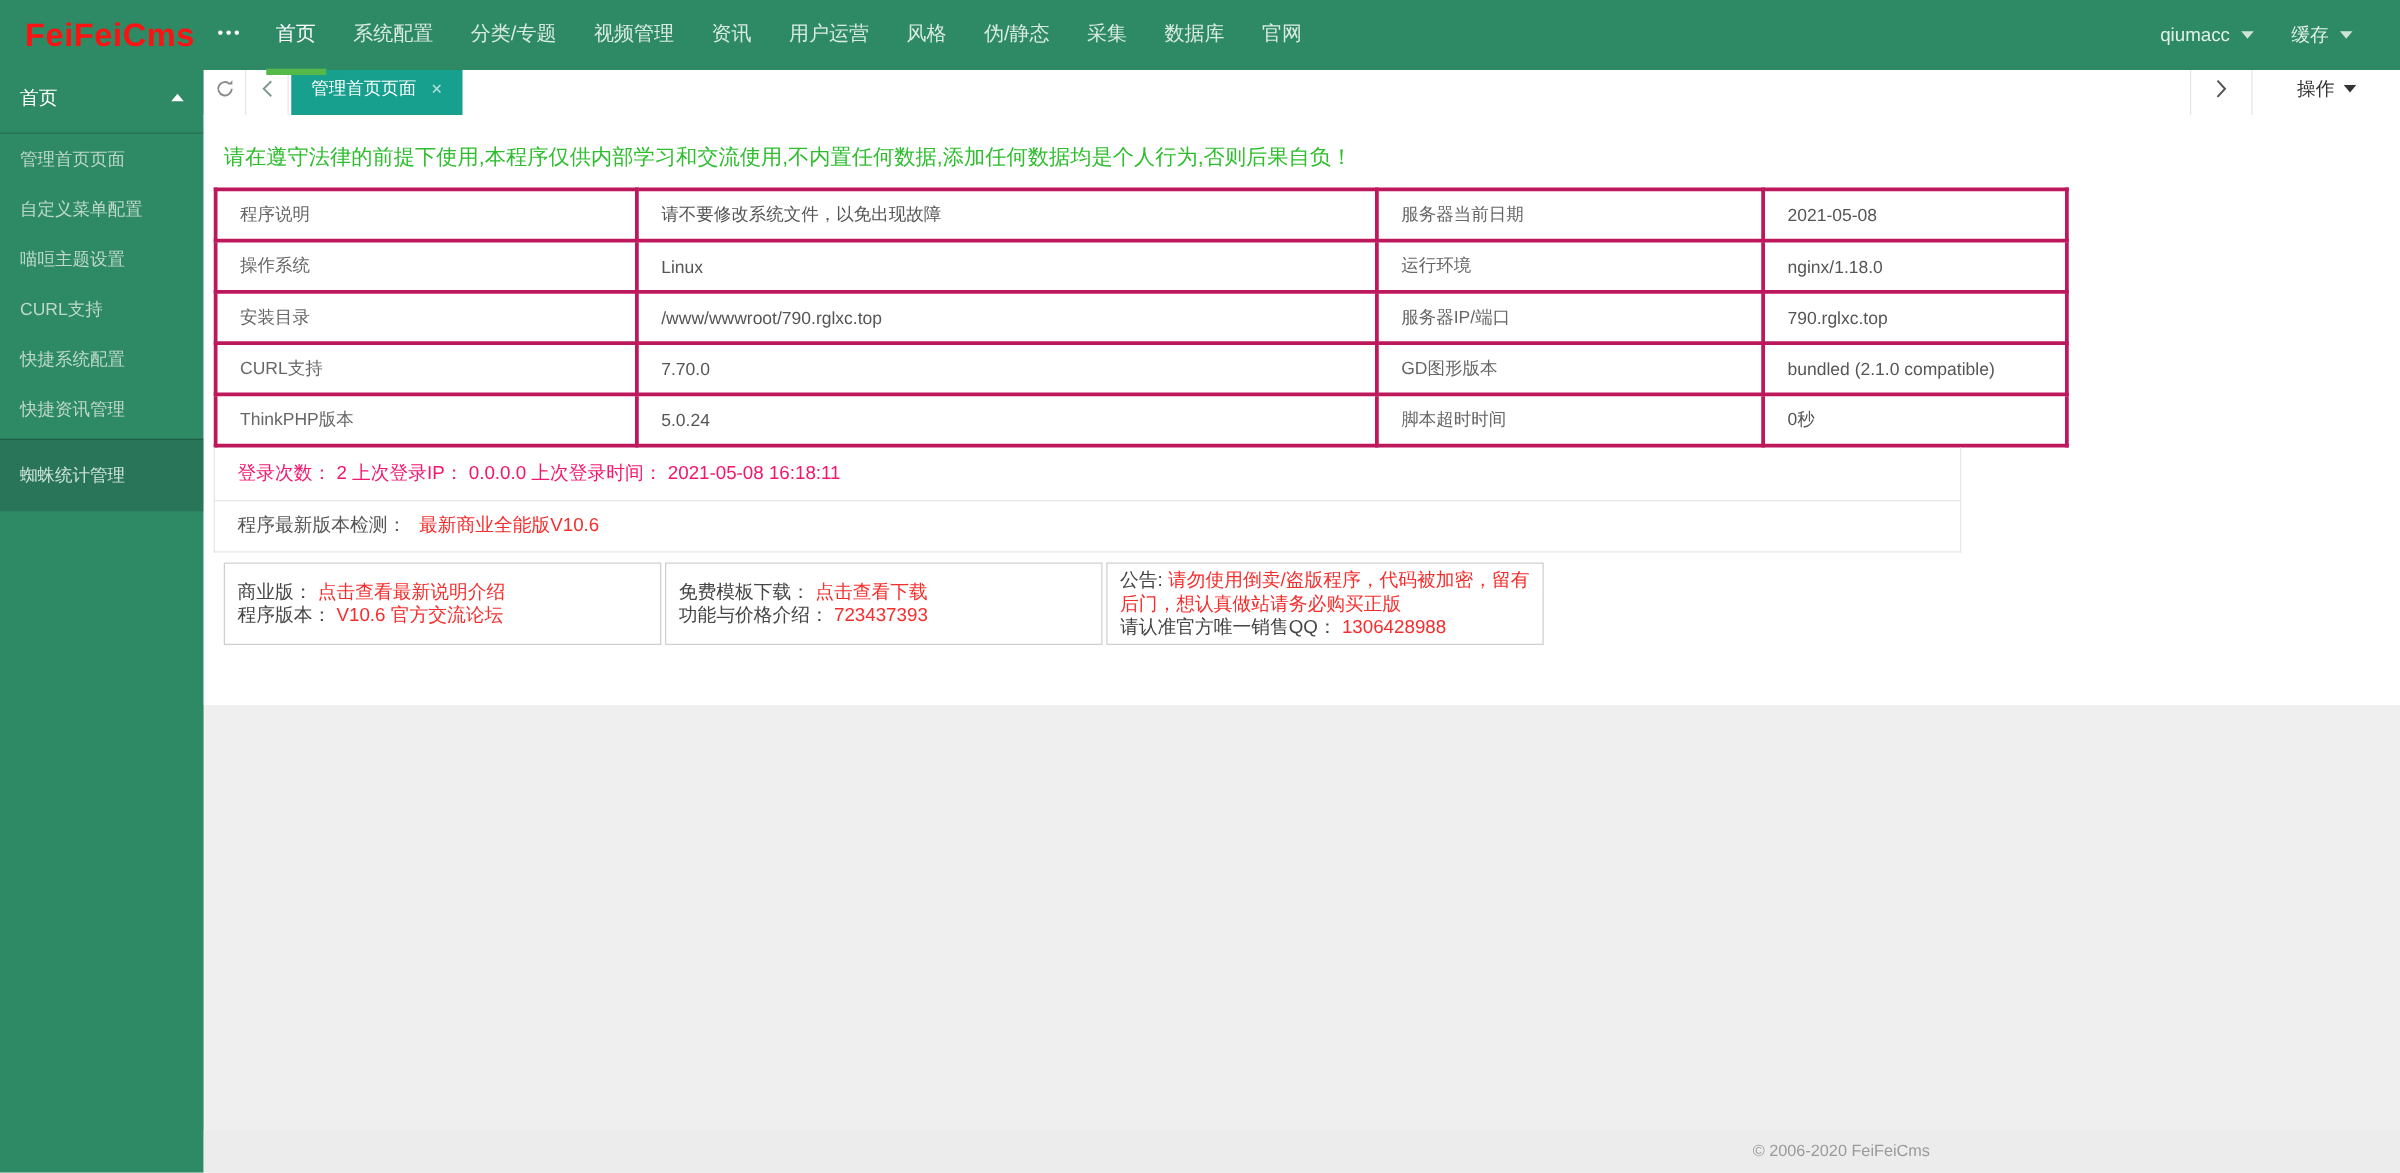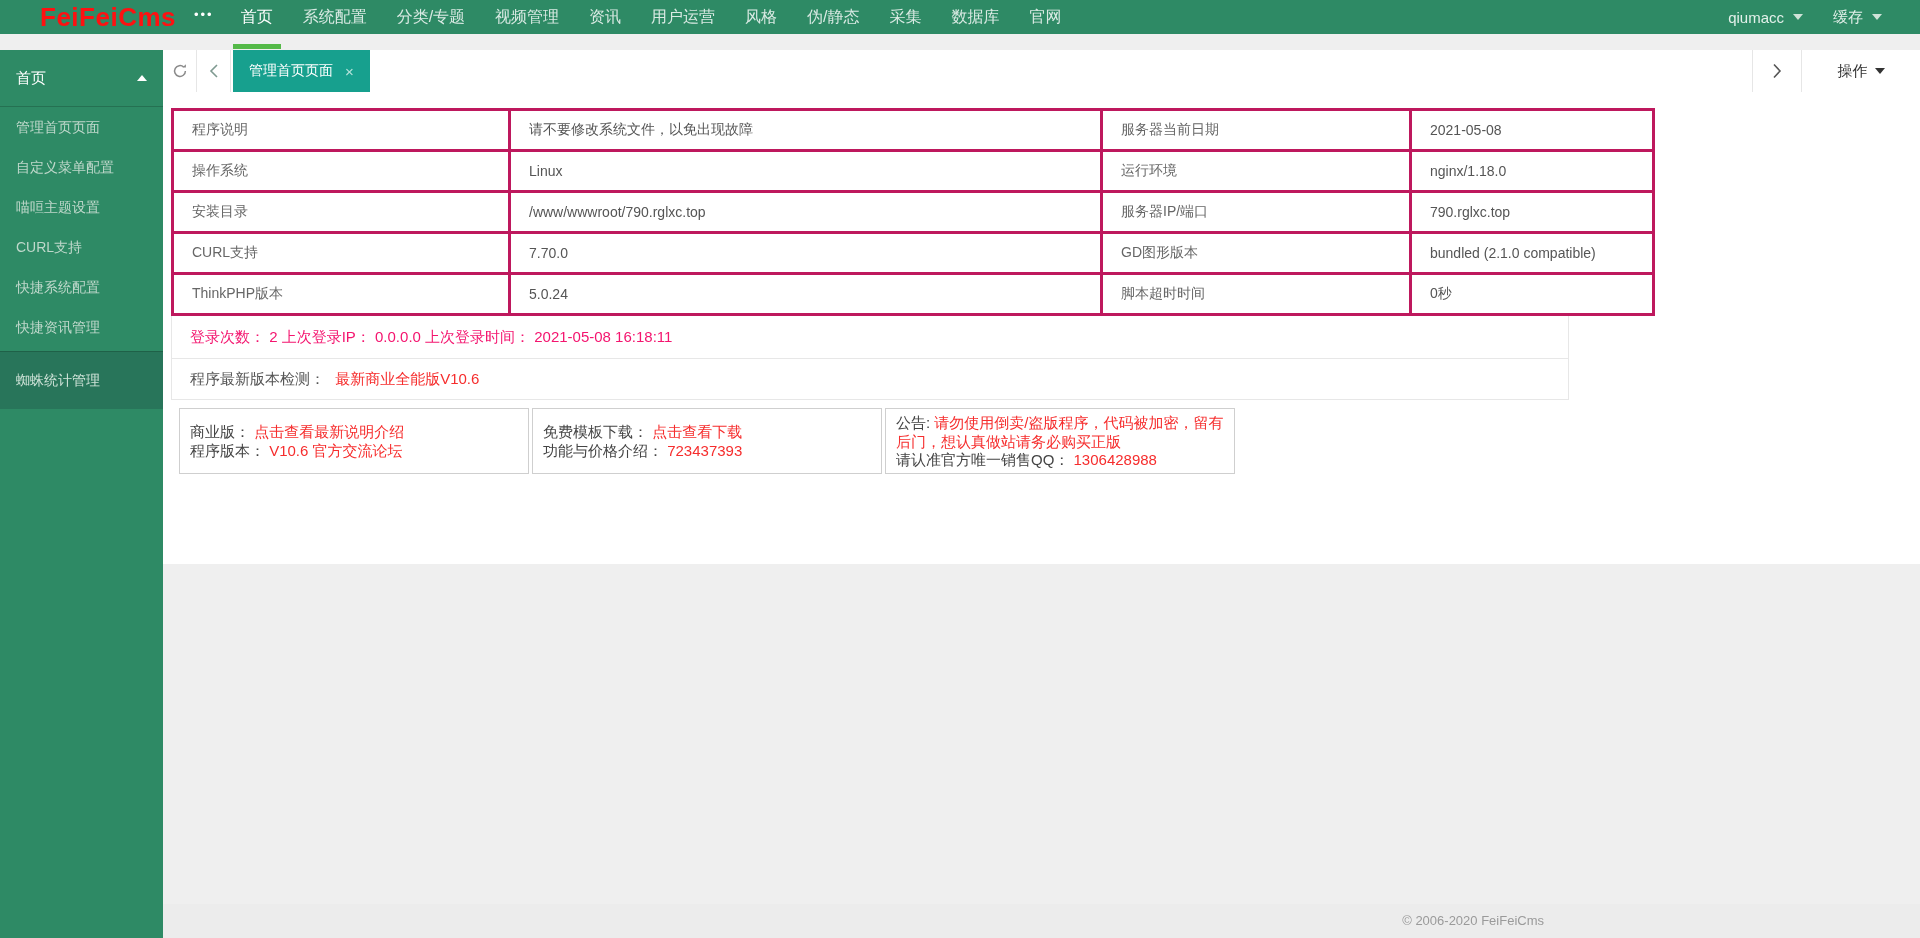--- a/index.html
+++ b/index.html
@@ -1,18 +1,18 @@
 <!DOCTYPE html>
 <html><head>
 <meta charset="utf-8">
 <style>
   html,body{margin:0;padding:0;width:1920px;height:938px;overflow:hidden;
     font-family:"Liberation Sans", sans-serif;background:#efefef;}
   
-  .navbar{position:relative;z-index:5;height:34px;background:#2e8a65;display:flex;align-items:center;color:#d9eae1;padding-left:20px;}
+  .navbar{position:relative;z-index:5;height:56px;background:#2e8a65;display:flex;align-items:center;color:#d9eae1;}
   .logo{color:#fe1111;font-size:26px;font-weight:700;padding:0 18px 0 20px;letter-spacing:.5px;}
   .more{color:#fff;font-size:13px;letter-spacing:2px;padding:0 12px 6px 0;cursor:pointer;}
   .nav-items{display:flex;height:50px;}
   .nav-item{position:relative;padding:0 15px;line-height:50px;font-size:16px;color:rgba(255,255,255,.82);cursor:pointer;white-space:nowrap;}
   .nav-item.active{color:#fff;}
   .nav-item.active::after{content:"";position:absolute;left:7px;right:7px;bottom:-7px;height:5px;background:#54b948;}
   .nav-right{margin-left:auto;display:flex;align-items:center;gap:30px;padding-right:38px;font-size:15px;color:#e3f0ea;}
   .nav-drop{display:flex;align-items:center;cursor:pointer;}
   .caret-down{width:0;height:0;border-left:5px solid transparent;border-right:5px solid transparent;border-top:6px solid #cfe3d8;display:inline-block;margin-left:9px;}
   
@@ -127,20 +127,21 @@
     </div>
     <div class="tb-action">
       <span>操作</span>
       <span class="caret-down"></span>
     </div>
   </div>
 </div>
 
 <div class="content">
   <div class="panel">
+    <div class="warning">请在遵守法律的前提下使用,本程序仅供内部学习和交流使用,不内置任何数据,添加任何数据均是个人行为,否则后果自负！</div>
     <table class="info">
         <tbody id="info-rows">
           <tr>
             <td class="c-l1">程序说明</td>
             <td class="c-v1">请不要修改系统文件，以免出现故障</td>
             <td class="c-l2">服务器当前日期</td>
             <td class="c-v2">2021-05-08</td>
           </tr>
           <tr>
             <td class="c-l1">操作系统</td>

